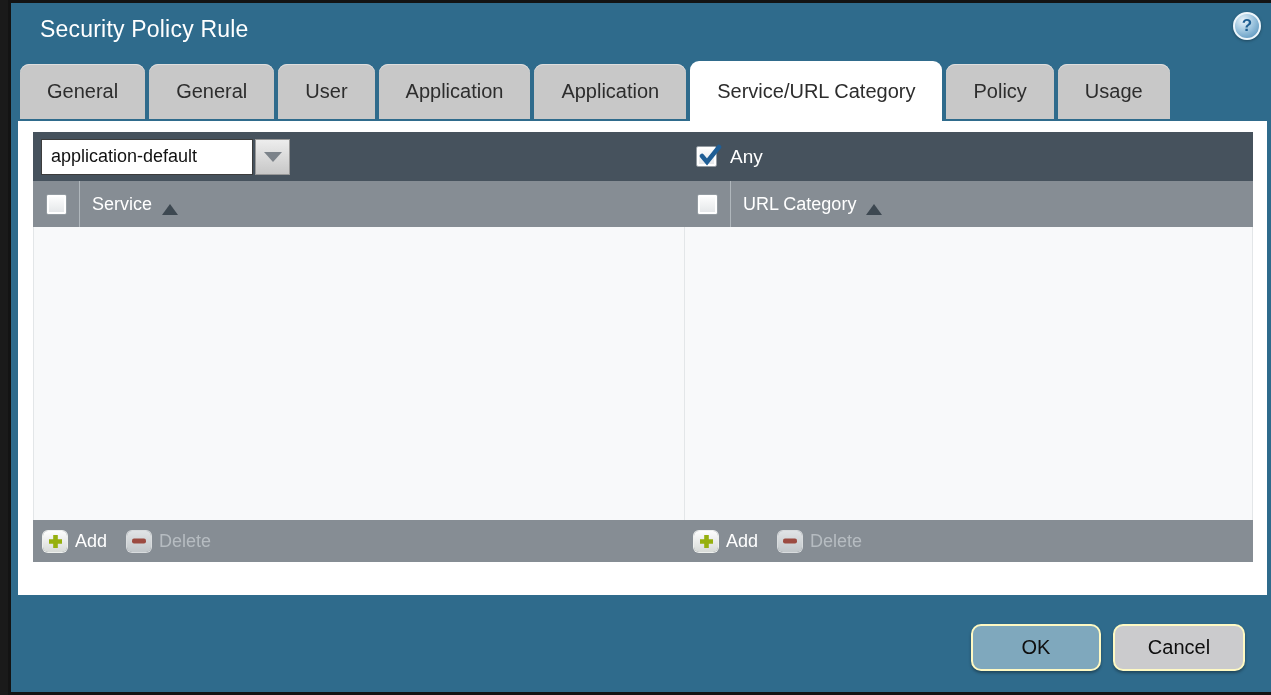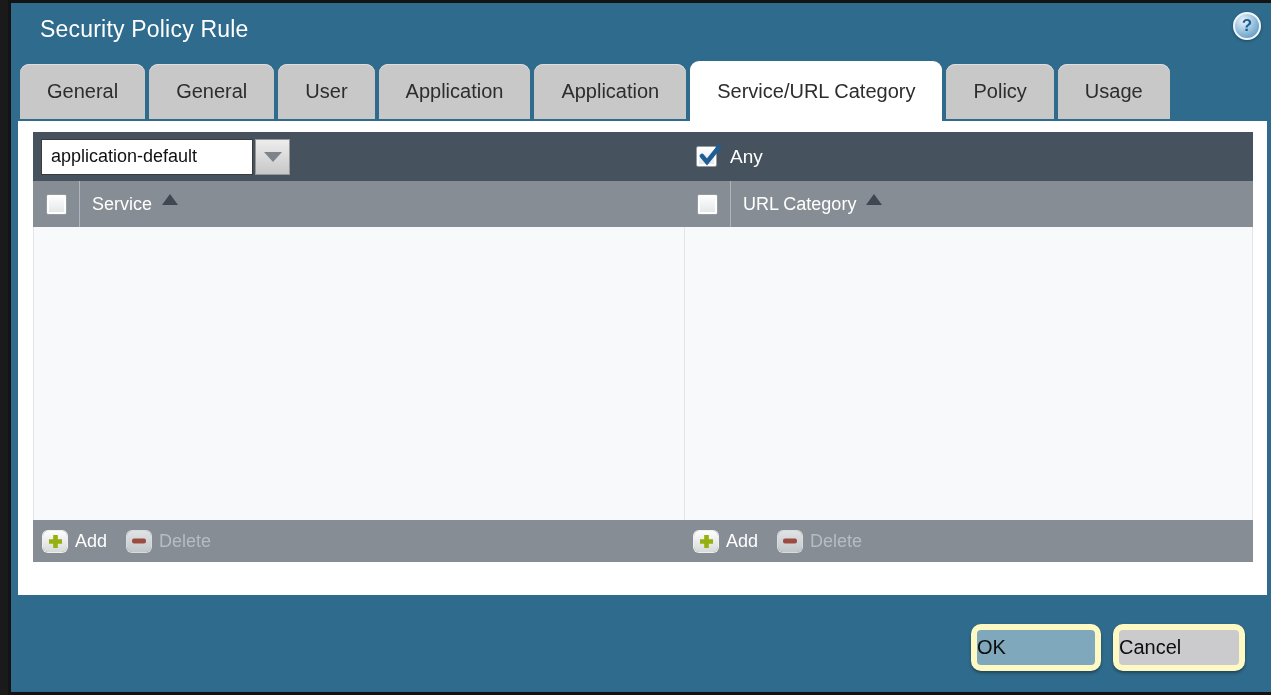--- a/index.html
+++ b/index.html
@@ -41,21 +41,21 @@
     flex:0 0 49px; background:#46525d; display:flex; align-items:center; padding:0 8px;
   }
   .panel-head {
     flex:0 0 46px; background:#868d94; display:flex; align-items:center;
     color:#ffffff; font-size:18px;
   }
   .head-checkcell {
     width:47px; height:100%; display:flex; align-items:center; justify-content:center;
     border-right:1px solid #b0b7bc;
   }
-  .head-label { display:flex; align-items:flex-start; gap:10px; padding-left:12px; cursor:pointer; }
+  .head-label { display:flex; align-items:flex-end; gap:10px; padding-left:12px; cursor:pointer; }
   .panel-list {
     flex:1 1 auto; background:#f8f9fa;
     border-left:1px solid #e3e6e8; border-right:1px solid #e3e6e8;
   }
   .panel-foot {
     flex:0 0 42px; background:#868d94; display:flex; align-items:center;
     padding:0 10px; gap:20px;
   }
   .tool { display:flex; align-items:center; gap:8px; font-size:18px; color:#ffffff; cursor:pointer; }
   .tool.disabled { color:#b6bcc1; cursor:default; }
@@ -84,22 +84,22 @@
   .caret-down {
     width:0; height:0; border-left:9px solid transparent; border-right:9px solid transparent;
     border-top:10px solid #7c838a;
   }
   .sort-asc {
     width:0; height:0; border-left:8px solid transparent; border-right:8px solid transparent;
     border-bottom:11px solid #3d4851;
   }
   .any-row { display:flex; align-items:center; gap:13px; color:#ffffff; font-size:19px; padding-left:4px; }
   .btn {
-    position:absolute; top:621px; height:47px; border:6px solid #fef9c3; border-radius:10px;
-    display:flex; align-items:center; justify-content:flex-start;
+    position:absolute; top:621px; height:47px; border:2px solid #fef9c3; border-radius:10px;
+    display:flex; align-items:center; justify-content:center;
     font-size:20px; color:#0e0e0e; cursor:pointer;
     box-shadow:0 2px 3px rgba(0,0,0,.35);
   }
   .btn.ok { left:960px; width:130px; background:#7fa8bd; }
   .btn.cancel { left:1102px; width:132px; background:#cbcbcd; }
 </style>
 </head>
 <body>
 
 <div class="screen">

